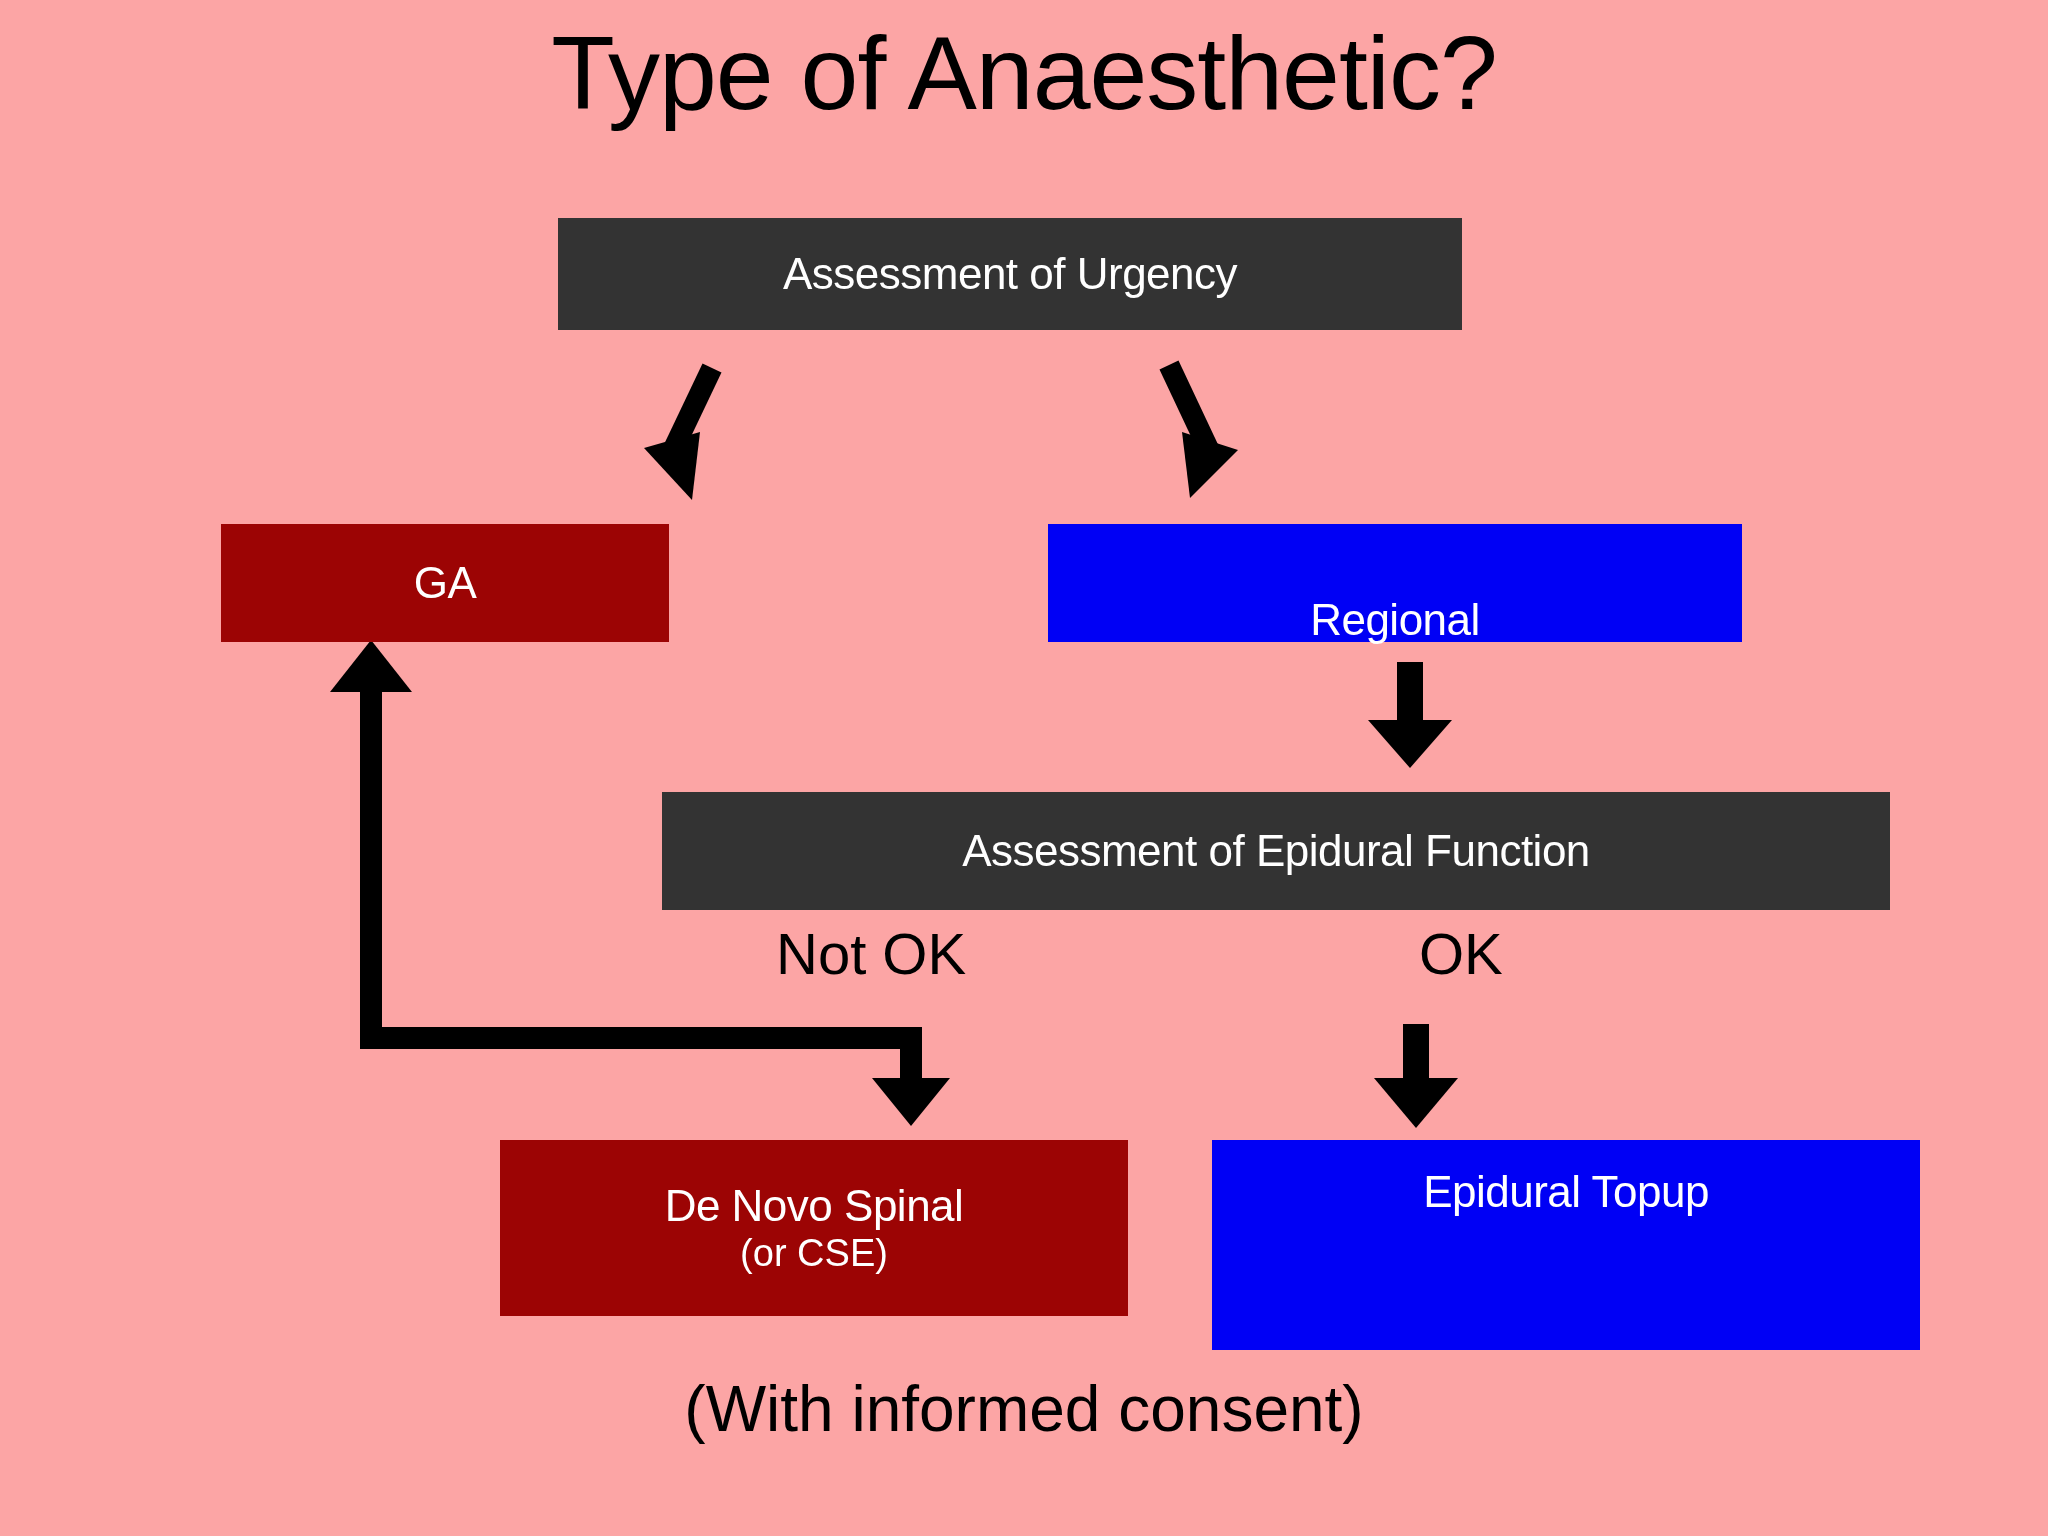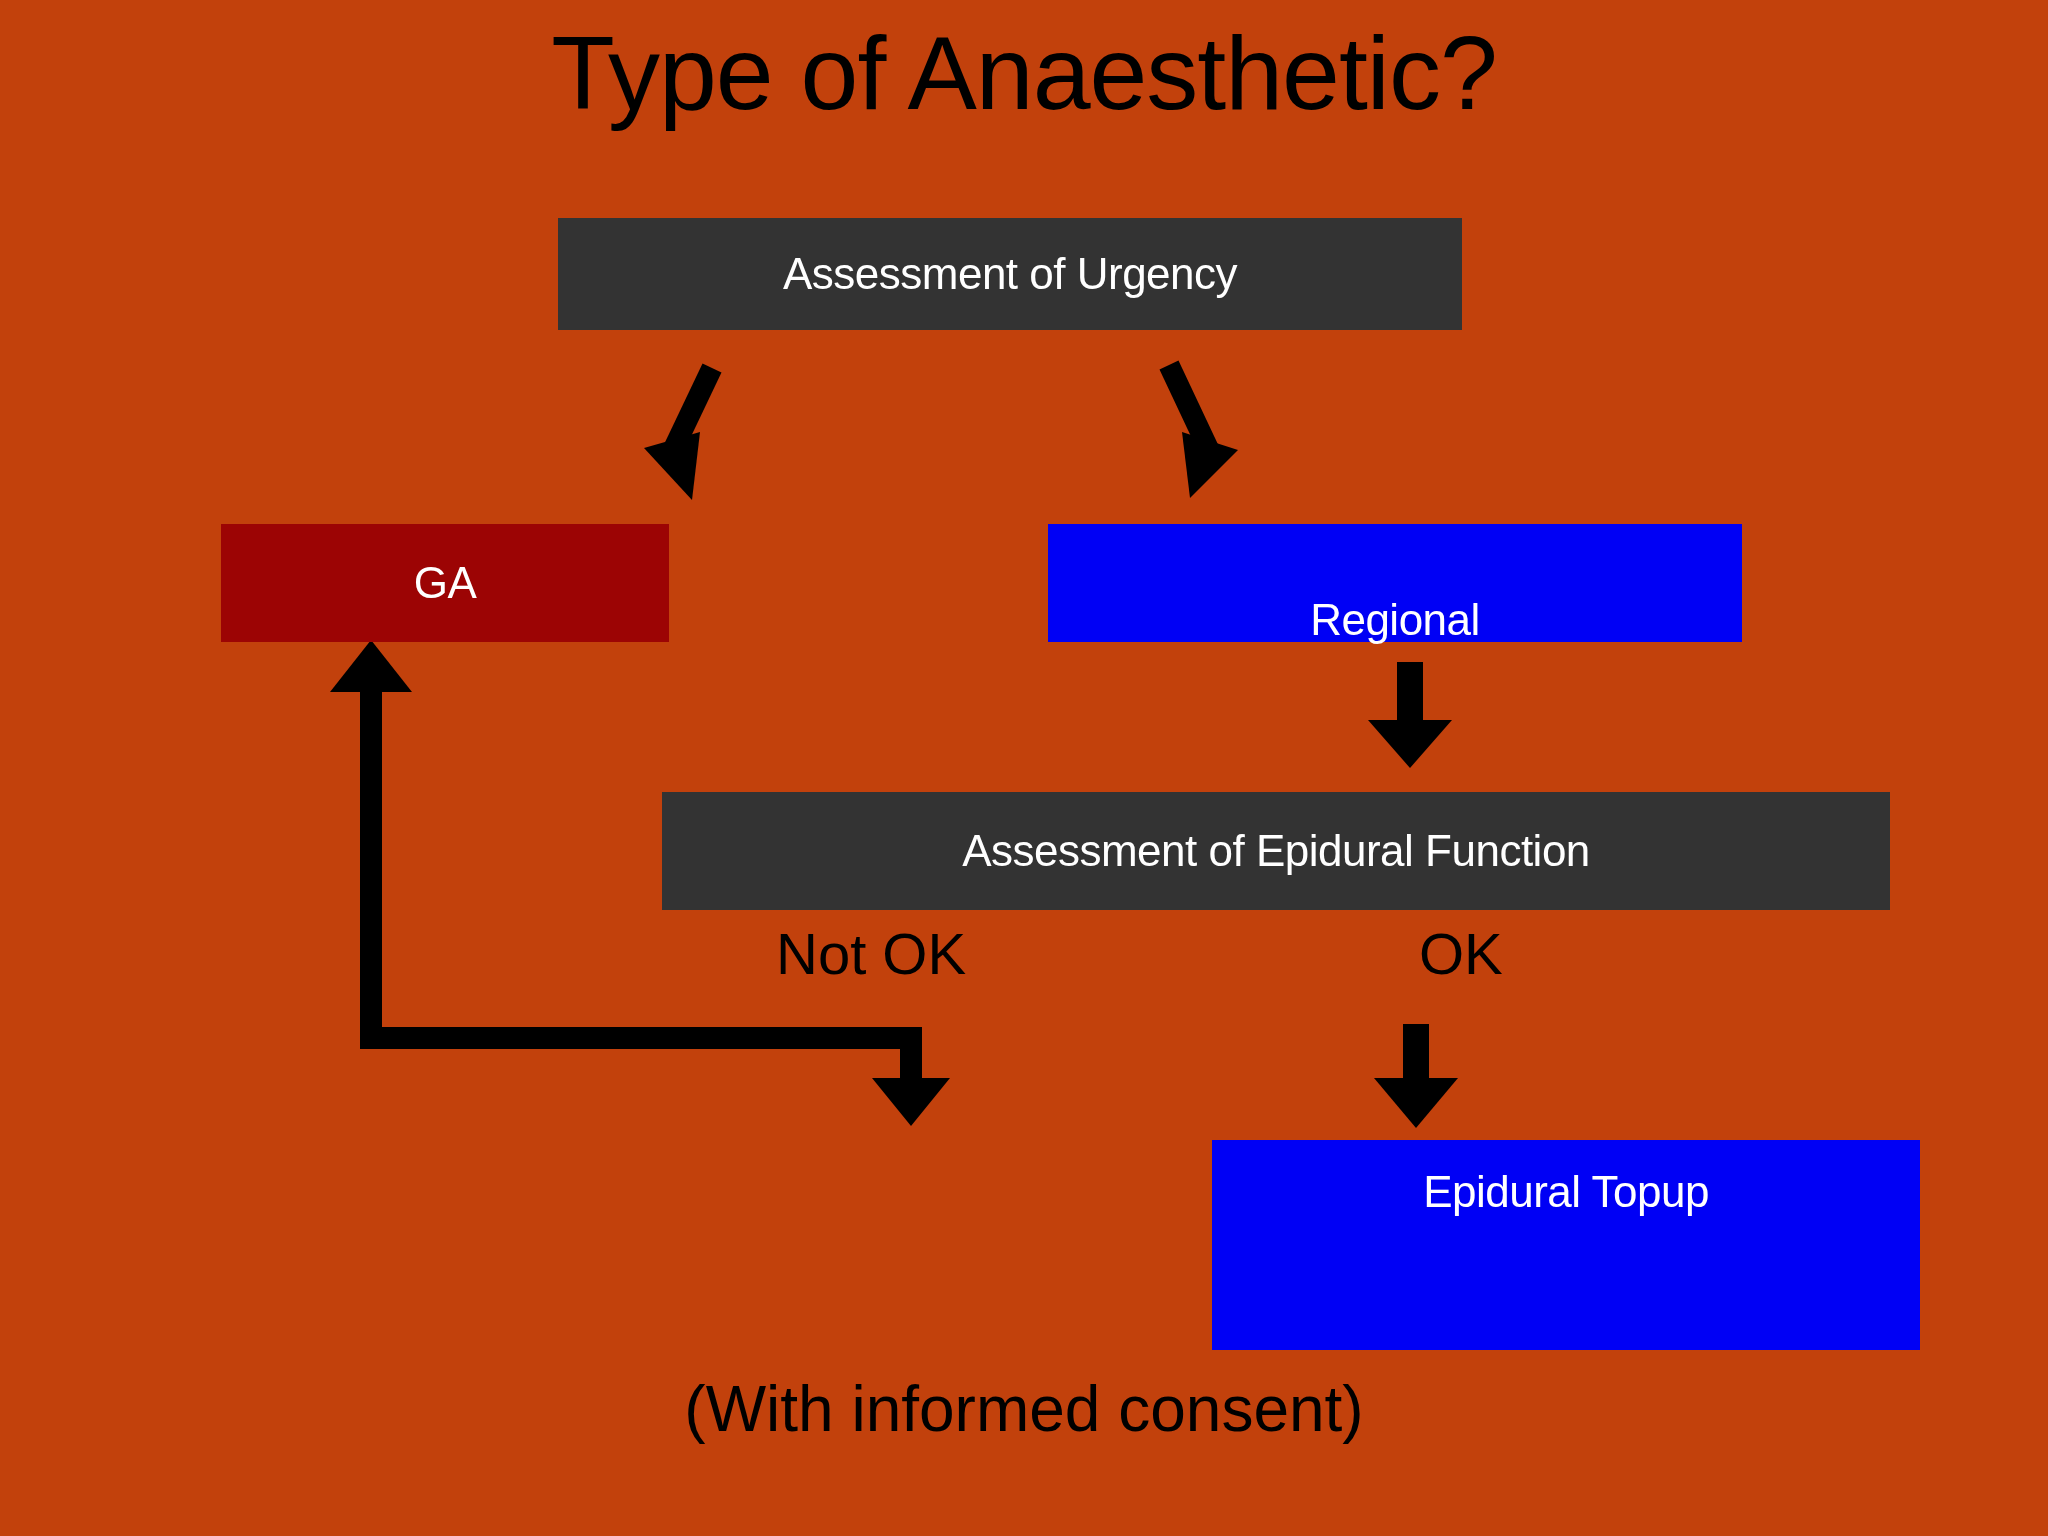--- a/index.html
+++ b/index.html
@@ -4,21 +4,21 @@
 <style>
   html, body {
     margin: 0;
     padding: 0;
     background: #ffffff;
   }
   #canvas {
     position: relative;
     width: 2048px;
     height: 1536px;
-    background: #c2410c;
+    background: #fca5a5;
     overflow: hidden;
     font-family: "Liberation Sans", sans-serif;
   }
   .node {
     position: absolute;
     display: flex;
     flex-direction: column;
     align-items: center;
     justify-content: center;
     color: #ffffff;
@@ -134,20 +134,24 @@
   </div>
 
   <div class="node node-dark" style="left:662px; top:792px; width:1228px; height:118px;">
     <span class="primary">Assessment of Epidural Function</span>
   </div>
 
   <div class="edge-label" style="left:776px; top:920px;">Not OK</div>
 
   <div class="edge-label" style="left:1419px; top:920px;">OK</div>
 
+  <div class="node node-red" style="left:500px; top:1140px; width:628px; height:176px;">
+    <span class="primary">De Novo Spinal</span>
+    <span class="secondary">(or CSE)</span>
+  </div>
 
   <div class="node node-blue" style="left:1212px; top:1140px; width:708px; height:210px; justify-content:flex-start; padding-top:30px;">
     <span class="primary">Epidural Topup</span>
   </div>
 
   <div id="footnote">(With informed consent)</div>
 
 </div>
 
 </body></html>

